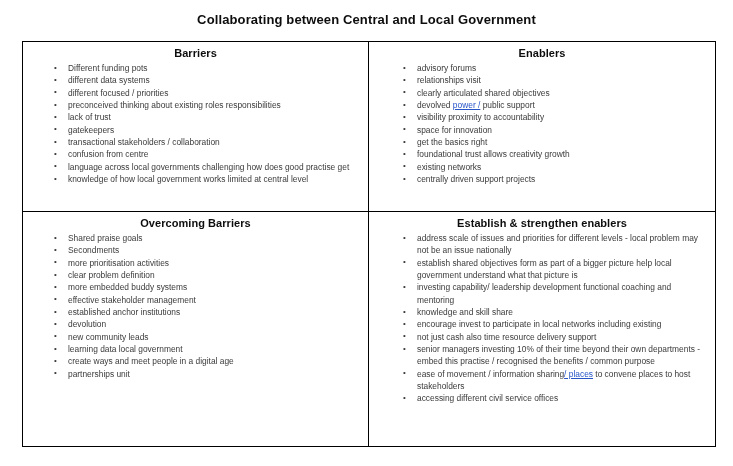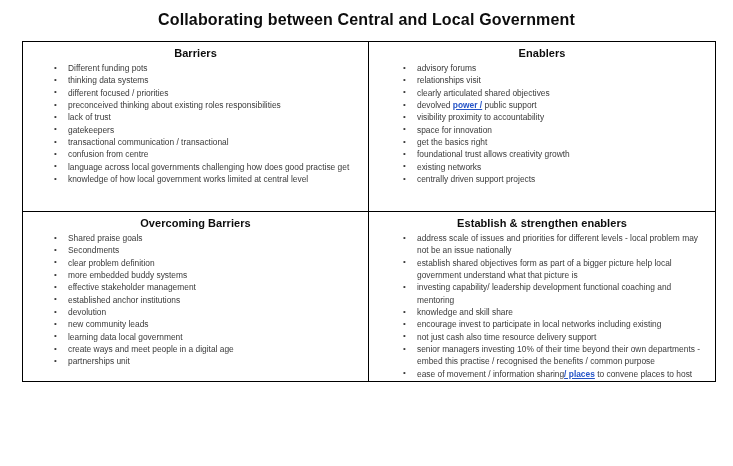--- a/index.html
+++ b/index.html
@@ -24,33 +24,33 @@
     background: #ffffff;
     box-sizing: border-box;
   }
 
   .doc-title {
     position: absolute;
     left: 0;
     top: 13px;
     width: 733px;
     text-align: center;
-    font-size: 16px;
+    font-size: 13px;
     font-weight: bold;
     letter-spacing: 0.01em;
     color: #0d0d0d;
     line-height: 14px;
   }
 
   .grid {
     position: absolute;
     left: 22px;
     top: 41px;
     width: 694px;
-    height: 341px;
+    height: 406px;
     border: 1.4px solid #000000;
     box-sizing: border-box;
     display: grid;
     grid-template-columns: 346px 1fr;
     grid-template-rows: 170px 1fr;
   }
 
   .cell {
     box-sizing: border-box;
     padding: 4px 6px 4px 6px;
@@ -96,42 +96,41 @@
   
   .cell.col-right ul.bullets > li { padding-left: 42px; }
   .cell.col-right ul.bullets > li::before { left: 28px; }
 
   a.inline-link,
   .inline-link {
     color: #2554c7;
     text-decoration: underline;
     text-decoration-color: #2554c7;
     cursor: pointer;
-    font-weight: bold;
   }
 </style>
 </head>
 <body>
 
 <div class="page">
 
   <div class="doc-title">Collaborating between Central and Local Government</div>
 
   <div class="grid">
 
     <div class="cell col-left row-top">
       <div class="cell-title">Barriers</div>
       <ul class="bullets">
           <li>Different funding pots</li>
-          <li>thinking data systems</li>
+          <li>different data systems</li>
           <li>different focused / priorities</li>
           <li>preconceived thinking about existing roles responsibilities</li>
           <li>lack of trust</li>
           <li>gatekeepers</li>
-          <li>transactional communication / transactional</li>
+          <li>transactional stakeholders / collaboration</li>
           <li>confusion from centre</li>
           <li>language across local governments challenging how does good practise get</li>
           <li>knowledge of how local government works limited at central level</li>
         </ul>
     </div>
 
     <div class="cell col-right row-top">
       <div class="cell-title">Enablers</div>
       <ul class="bullets">
           <li>advisory forums</li>
@@ -145,20 +144,21 @@
           <li>existing networks</li>
           <li>centrally driven support projects</li>
         </ul>
     </div>
 
     <div class="cell col-left">
       <div class="cell-title">Overcoming Barriers</div>
       <ul class="bullets">
           <li>Shared praise goals</li>
           <li>Secondments</li>
+          <li>more prioritisation activities</li>
           <li>clear problem definition</li>
           <li>more embedded buddy systems</li>
           <li>effective stakeholder management</li>
           <li>established anchor institutions</li>
           <li>devolution</li>
           <li>new community leads</li>
           <li>learning data local government</li>
           <li>create ways and meet people in a digital age</li>
           <li>partnerships unit</li>
         </ul>

